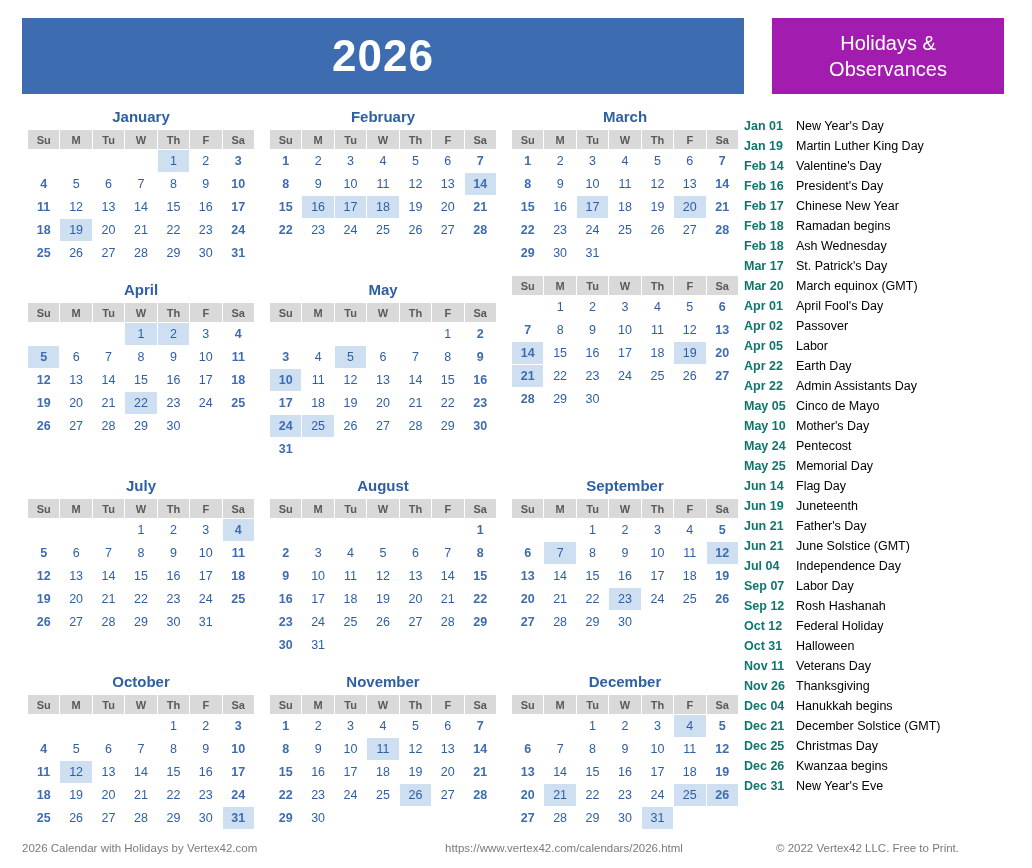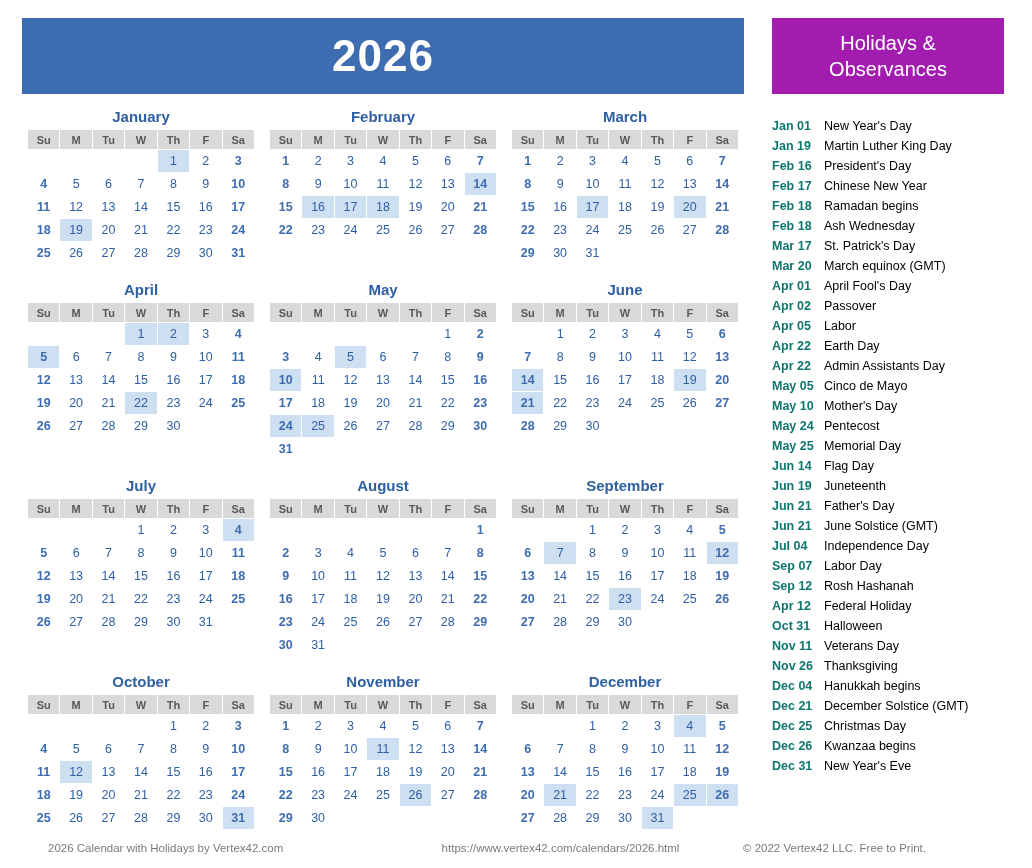--- a/index.html
+++ b/index.html
@@ -45,21 +45,20 @@
     color: #ffffff;
     display: flex;
     flex-direction: column;
     align-items: center;
     justify-content: center;
     font-size: 20px;
     line-height: 1.3;
   }
   .body-row {
     display: flex;
-    gap: 28px;
     align-items: flex-start;
     margin-top: 8px;
   }
   .months-area {
     width: 722px;
   }
   .months-grid {
     display: grid;
     grid-template-columns: repeat(3, 1fr);
     row-gap: 10px;
@@ -127,27 +126,26 @@
     color: #0f766e;
     font-weight: bold;
     flex: none;
   }
   .holiday-name {
     color: #000000;
   }
   .footer {
     position: absolute;
     left: 22px;
-    right: 39px;
+    right: 6px;
     bottom: 14px;
     display: flex;
     align-items: center;
     font-size: 11.5px;
     color: #7a7a7a;
-    margin-left: 26px;
   }
   .footer .left { width: 330px; }
   .footer .center { flex: 1; text-align: center; }
   .footer .right { width: 250px; text-align: left; }
 </style>
 </head>
 <body>
 
 <div class="page">
 
@@ -473,21 +471,20 @@
                   <td class="empty">&nbsp;</td>
                   <td class="empty">&nbsp;</td>
                   <td class="empty">&nbsp;</td>
                   <td class="empty">&nbsp;</td>
                   <td class="empty">&nbsp;</td>
                 </tr>
               </tbody>
             </table>
           </div>
           <div class="month">
-            <div class="month-name">June</div>
             <table class="cal">
               <thead>
                 <tr>
                   <th>Su</th>
                   <th>M</th>
                   <th>Tu</th>
                   <th>W</th>
                   <th>Th</th>
                   <th>F</th>
                   <th>Sa</th>
@@ -934,20 +931,24 @@
     <div class="holidays-list" id="holidays-list">
         <div class="holiday-row">
           <div class="holiday-date">Jan 01</div>
           <div class="holiday-name">New Year's Day</div>
         </div>
         <div class="holiday-row">
           <div class="holiday-date">Jan 19</div>
           <div class="holiday-name">Martin Luther King Day</div>
         </div>
         <div class="holiday-row">
+          <div class="holiday-date">Feb 14</div>
+          <div class="holiday-name">Valentine's Day</div>
+        </div>
+        <div class="holiday-row">
           <div class="holiday-date">Feb 16</div>
           <div class="holiday-name">President's Day</div>
         </div>
         <div class="holiday-row">
           <div class="holiday-date">Feb 17</div>
           <div class="holiday-name">Chinese New Year</div>
         </div>
         <div class="holiday-row">
           <div class="holiday-date">Feb 18</div>
           <div class="holiday-name">Ramadan begins</div>
@@ -1022,21 +1023,21 @@
         </div>
         <div class="holiday-row">
           <div class="holiday-date">Sep 07</div>
           <div class="holiday-name">Labor Day</div>
         </div>
         <div class="holiday-row">
           <div class="holiday-date">Sep 12</div>
           <div class="holiday-name">Rosh Hashanah</div>
         </div>
         <div class="holiday-row">
-          <div class="holiday-date">Apr 12</div>
+          <div class="holiday-date">Oct 12</div>
           <div class="holiday-name">Federal Holiday</div>
         </div>
         <div class="holiday-row">
           <div class="holiday-date">Oct 31</div>
           <div class="holiday-name">Halloween</div>
         </div>
         <div class="holiday-row">
           <div class="holiday-date">Nov 11</div>
           <div class="holiday-name">Veterans Day</div>
         </div>

